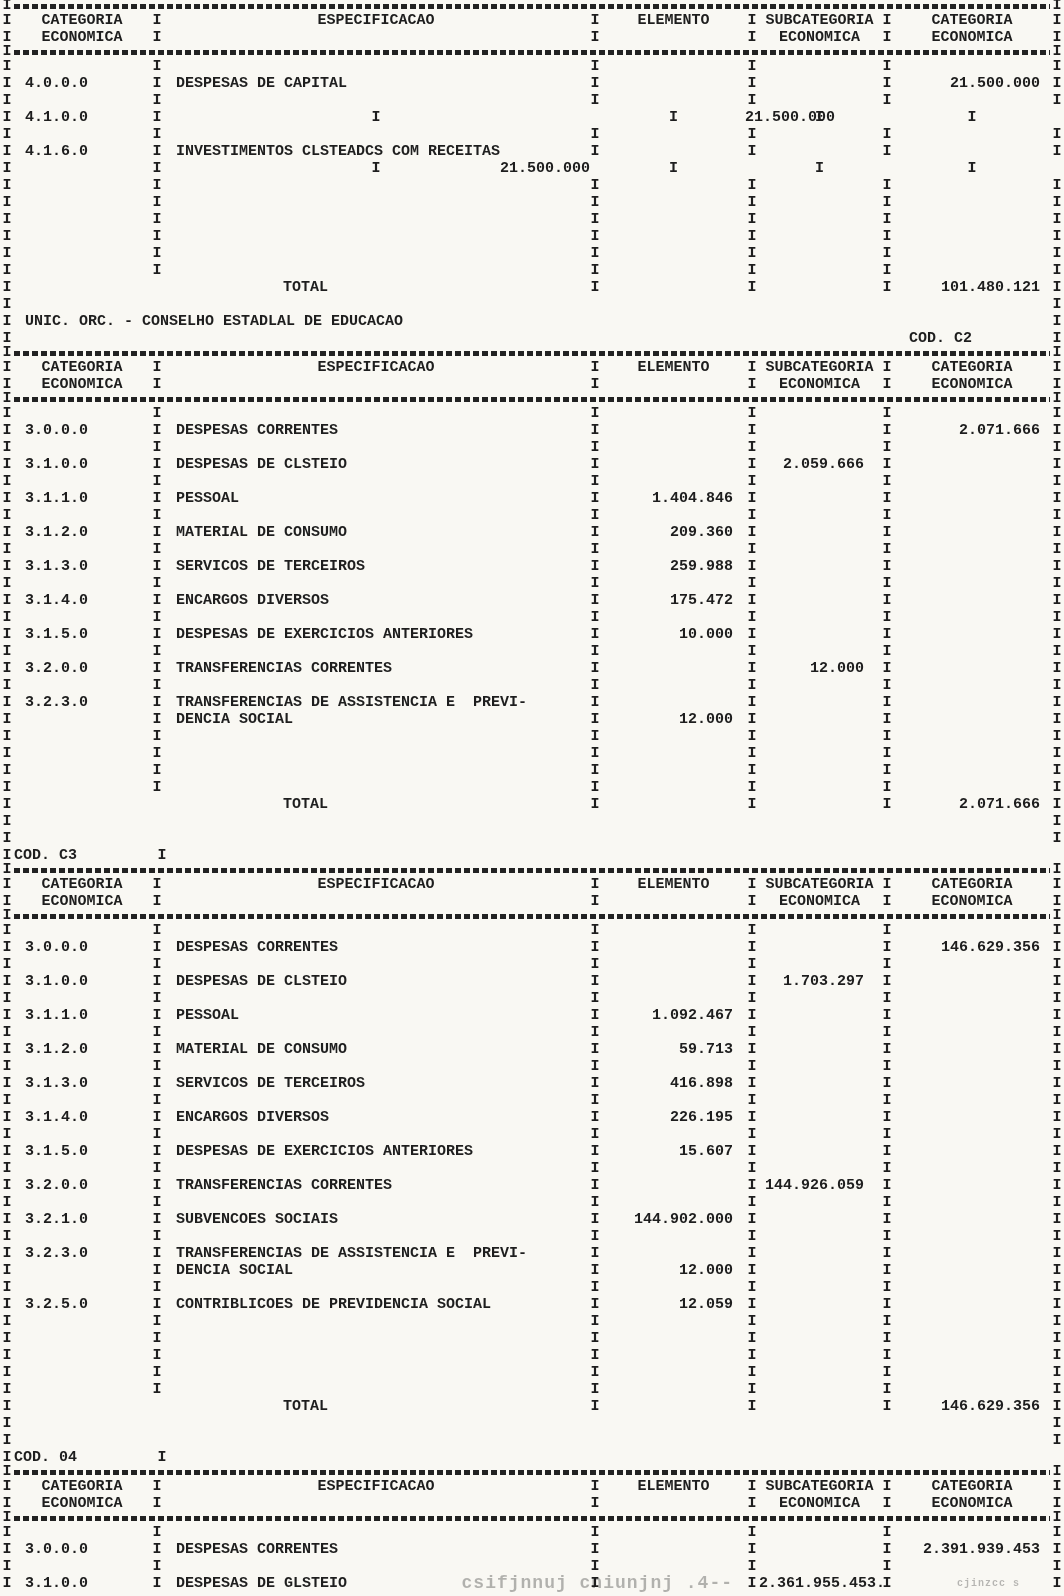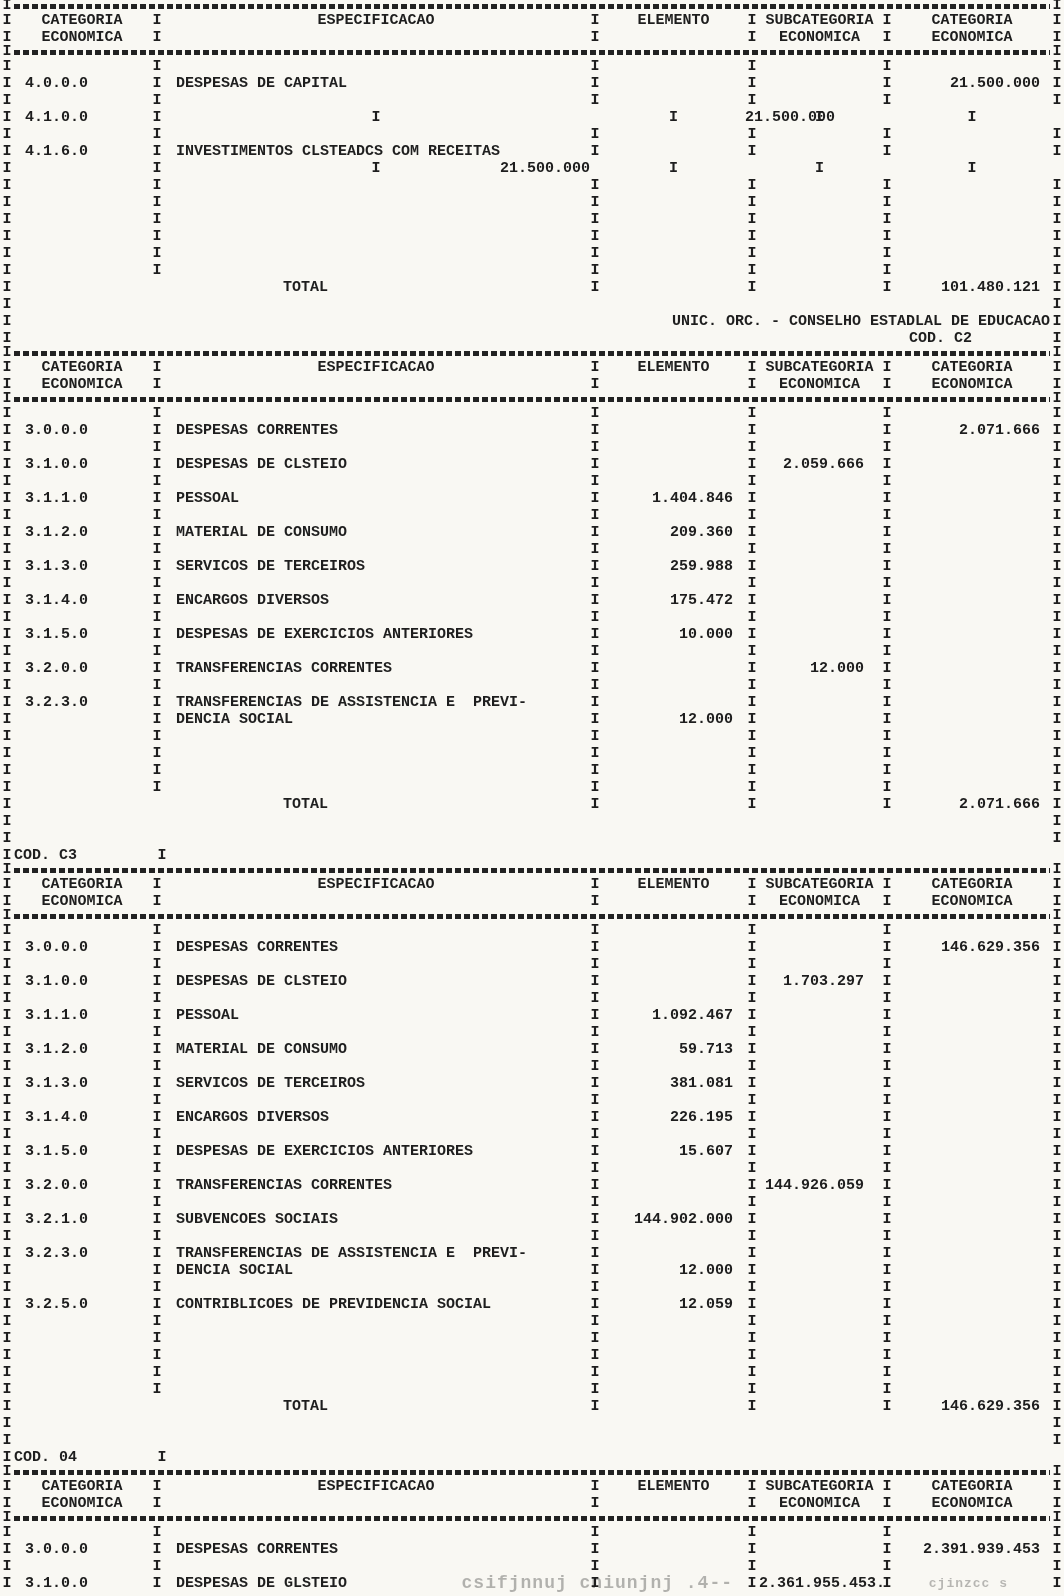--- a/index.html
+++ b/index.html
@@ -18,24 +18,24 @@
   .c3{display:flex;justify-content:flex-end;padding-right:12px;}
   .c4{text-align:right;padding-right:16px;}
   .c5{text-align:right;padding-right:10px;}
   .hc{text-align:center;padding:0;}
   .total-label{padding-left:119px;}
   .divider-row{display:flex;height:12px;align-items:center;}
   .divider-row .edge{width:14px;text-align:center;line-height:12px;}
   .dash{flex:1;height:5px;background:repeating-linear-gradient(90deg,#222 0 6px,rgba(0,0,0,0) 6px 9px);}
   .unit{display:flex;height:17px;}
   .unit .edge{width:14px;text-align:center;}
-  .unit .nm{flex:1;padding-left:11px;white-space:pre;text-align:right;}
+  .unit .nm{flex:1;padding-left:11px;white-space:pre;}
   .unit .cod{margin-right:78px;white-space:pre;}
   .noise{opacity:.32;letter-spacing:1px;margin-right:auto;font-size:18px;}
-  .noise5{opacity:.3;letter-spacing:1px;margin-right:32px;font-size:13px;}
+  .noise5{opacity:.3;letter-spacing:1px;margin-right:20px;font-size:10px;}
 </style>
 </head>
 <body>
 
 <div class="page">
   <div id="doc">
       <div>
         <div class="divider-row">
           <div class="edge">I</div>
           <div class="dash"></div>
@@ -787,21 +787,21 @@
           <div class="sep cell">I</div>
           <div class="c5 cell"></div>
           <div class="sep cell">I</div>
         </div>
         <div class="row">
           <div class="sep cell">I</div>
           <div class="c1 cell">3.1.3.0</div>
           <div class="sep cell">I</div>
           <div class="c2 cell">SERVICOS DE TERCEIROS</div>
           <div class="sep cell">I</div>
-          <div class="c3 cell">381.081</div>
+          <div class="c3 cell">416.898</div>
           <div class="sep cell">I</div>
           <div class="c4 cell"></div>
           <div class="sep cell">I</div>
           <div class="c5 cell"></div>
           <div class="sep cell">I</div>
         </div>
         <div class="row">
           <div class="sep cell">I</div>
           <div class="c1 cell"></div>
           <div class="sep cell">I</div>

